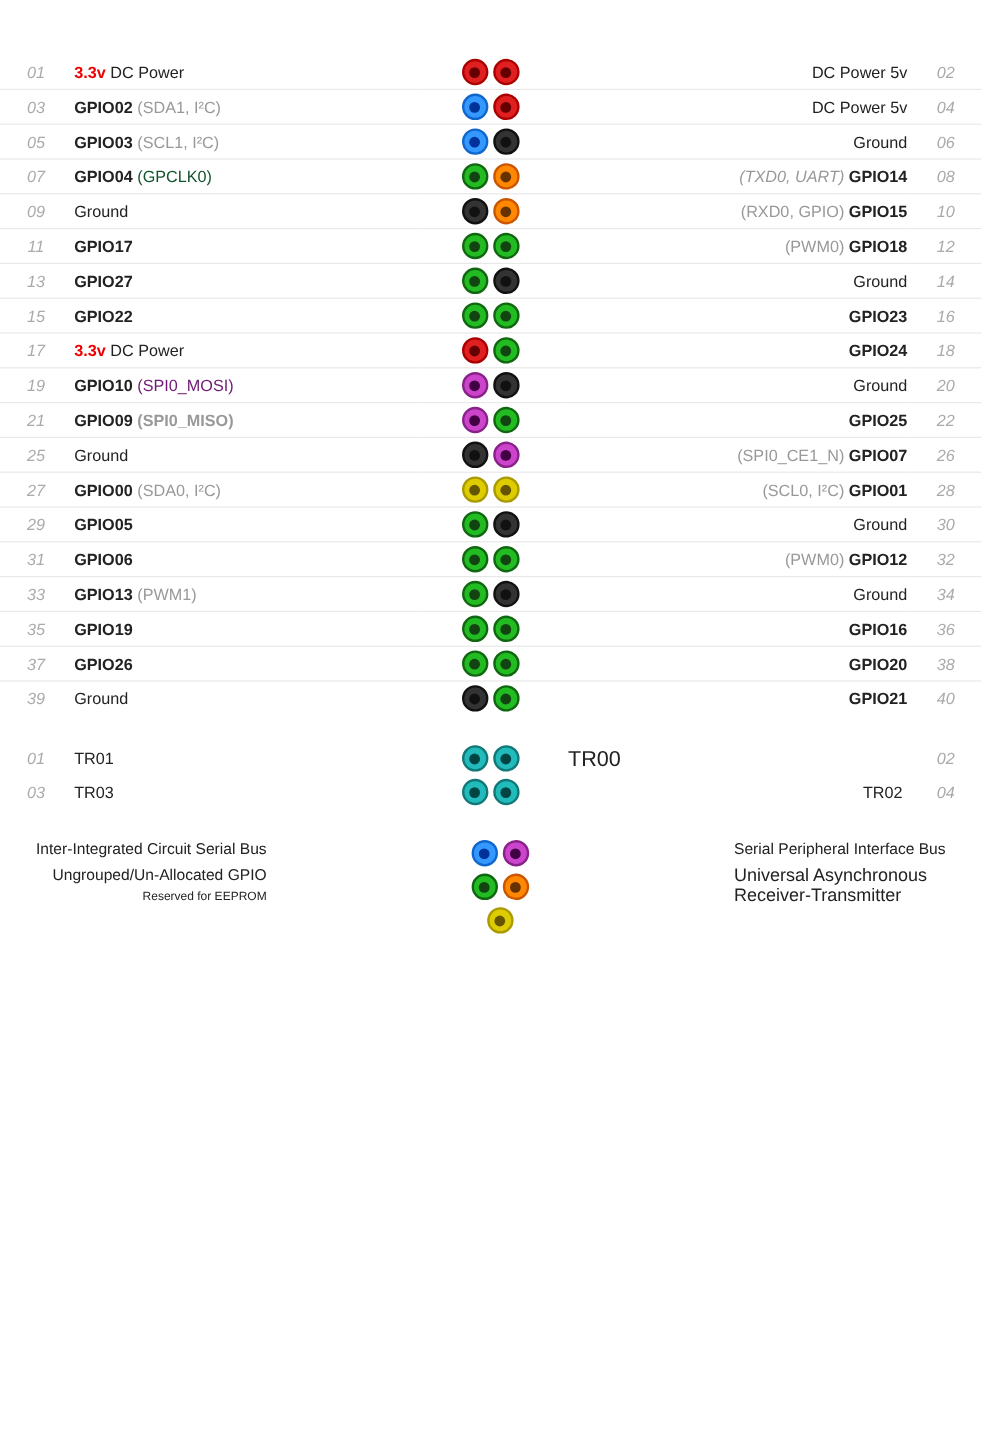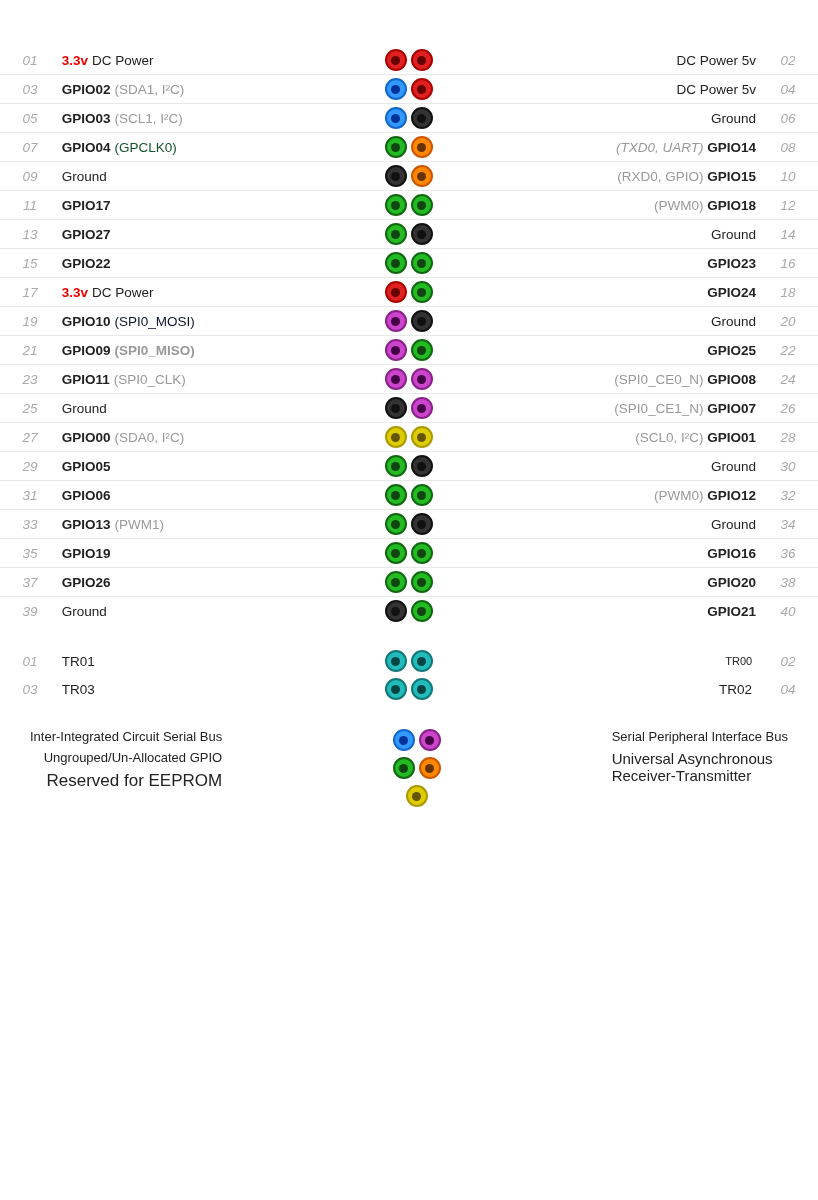--- a/index.html
+++ b/index.html
@@ -303,21 +303,21 @@
     <div class="pin c-green">
                 <div class="pin-inner"></div>
               </div>
   </div>
           </td>
     <td class="col-name-right"><strong>GPIO24</strong></td>
     <td class="col-pin-right">18</td>
   </tr>
         <tr>
     <td class="col-pin-left">19</td>
-    <td class="col-name-left"><strong>GPIO10</strong> <span style="color:#0f172a;font-weight:normal;">(SPI0_MOSI)</span></td>
+    <td class="col-name-left"><strong>GPIO10</strong> <span style="color:#701a75;font-weight:normal;">(SPI0_MOSI)</span></td>
     <td class="col-connector">
             <div class="pin-pair">
     <div class="pin c-purple">
                 <div class="pin-inner"></div>
               </div>
     <div class="pin c-black">
                 <div class="pin-inner"></div>
               </div>
   </div>
           </td>
@@ -332,36 +332,20 @@
     <div class="pin c-purple">
                 <div class="pin-inner"></div>
               </div>
     <div class="pin c-green">
                 <div class="pin-inner"></div>
               </div>
   </div>
           </td>
     <td class="col-name-right"><strong>GPIO25</strong></td>
     <td class="col-pin-right">22</td>
-  </tr>
-        <tr>
-    <td class="col-pin-left">23</td>
-    <td class="col-name-left"><strong>GPIO11</strong> <span style="color:#999;font-weight:normal;">(SPI0_CLK)</span></td>
-    <td class="col-connector">
-            <div class="pin-pair">
-    <div class="pin c-purple">
-                <div class="pin-inner"></div>
-              </div>
-    <div class="pin c-purple">
-                <div class="pin-inner"></div>
-              </div>
-  </div>
-          </td>
-    <td class="col-name-right"><span style="color:#999;">(SPI0_CE0_N)</span> <strong>GPIO08</strong></td>
-    <td class="col-pin-right">24</td>
   </tr>
         <tr>
     <td class="col-pin-left">25</td>
     <td class="col-name-left">Ground</td>
     <td class="col-connector">
             <div class="pin-pair">
     <div class="pin c-black">
                 <div class="pin-inner"></div>
               </div>
     <div class="pin c-purple">
@@ -497,21 +481,21 @@
     <td class="col-connector">
             <div class="pin-pair">
     <div class="pin c-teal">
                 <div class="pin-inner"></div>
               </div>
     <div class="pin c-teal">
                 <div class="pin-inner"></div>
               </div>
   </div>
           </td>
-    <td class="col-name-right" style="font-size:11px;text-align:right;padding-right:6px;">TR00</td>
+    <td class="col-name-right" style="font-size:18px;text-align:left;padding-right:6px;">TR00</td>
     <td class="col-pin-right" style="color:#aaa;font-style:italic;">02</td>
   </tr>
         <tr>
     <td class="col-pin-left" style="color:#aaa;font-style:italic;">03</td>
     <td class="col-name-left" style="font-size:13.5px;">TR03</td>
     <td class="col-connector">
             <div class="pin-pair">
     <div class="pin c-teal">
                 <div class="pin-inner"></div>
               </div>
@@ -530,21 +514,21 @@
 
   <div class="legend-wrapper">
     <div class="legend-col">
       <div class="legend-item">
         <span style="font-size:13px;">Inter-Integrated Circuit Serial Bus</span>
       </div>
       <div class="legend-item">
         <span style="font-size:13px;">Ungrouped/Un-Allocated GPIO</span>
       </div>
       <div class="legend-item">
-        <span style="font-size:17px;">Reserved for EEPROM</span>
+        <span style="font-size:10px;">Reserved for EEPROM</span>
       </div>
     </div>
     <div class="legend-mid">
       <div class="legend-pin-pair">
         <div class="pin c-blue">
             <div class="pin-inner"></div>
           </div>
         <div class="pin c-purple">
             <div class="pin-inner"></div>
           </div>

